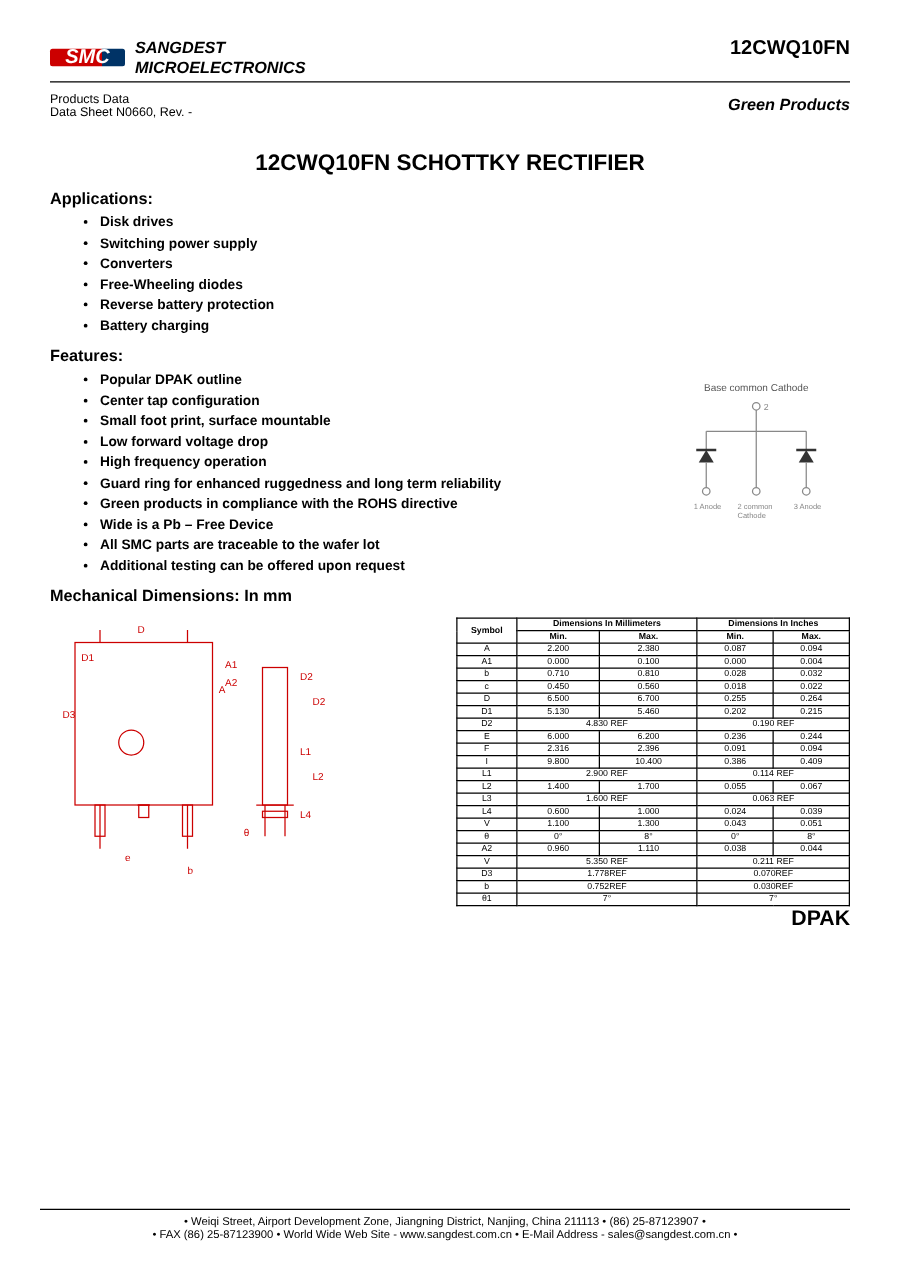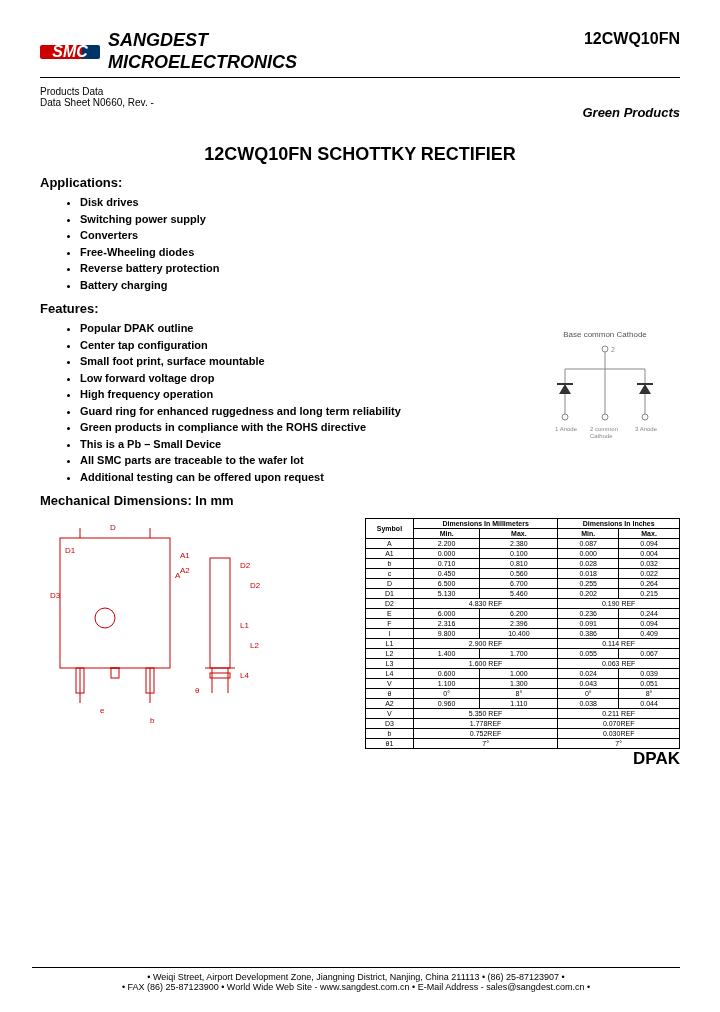--- a/index.html
+++ b/index.html
@@ -15,23 +15,23 @@
   }
   .header { display: flex; align-items: flex-start; justify-content: space-between; }
   .header-left { display: flex; align-items: center; gap: 8px; }
   .logo {
     width: 60px; height: 14px;
     background: linear-gradient(to right, #c00 0%, #c00 70%, #003366 70%);
     color: #fff; font-weight: bold; font-size: 16px;
     display: flex; align-items: center; justify-content: center;
     font-style: italic; border-radius: 2px;
   }
-  .company { font-weight: bold; font-style: italic; font-size: 18px; line-height: 1.2; }
+  .company { font-weight: bold; font-style: italic; font-size: 13px; line-height: 1.2; }
   .part-head { font-weight: bold; font-size: 16px; }
-  .green-prod { font-weight: bold; font-style: italic; font-size: 13px; text-align: right; margin-top: 23px; }
+  .green-prod { font-weight: bold; font-style: italic; font-size: 13px; text-align: right; margin-top: 6px; }
   hr.sep { border: none; border-top: 1px solid #000; margin: 4px 0; }
   .tech { font-size: 10px; margin-top: 4px; }
   .title { text-align: center; font-weight: bold; font-size: 18px; margin: 24px 0 10px; }
   .section-h { font-weight: bold; font-size: 13px; margin: 8px 0 4px; }
   ul.bullets { list-style: disc; padding-left: 40px; font-weight: bold; font-size: 11px; line-height: 1.5; }
   .features-row { display: flex; align-items: flex-start; gap: 20px; }
   .features-row ul { flex: 1; }
   .circuit { width: 150px; text-align: center; font-size: 8px; color: #555; padding-top: 10px; }
   .circuit svg { width: 140px; }
   .mech-row { display: flex; gap: 10px; margin-top: 10px; }
@@ -84,21 +84,21 @@
 <div class="section-h">Features:</div>
 <div class="features-row">
   <ul class="bullets" id="feat-list">
       <li>Popular DPAK outline</li>
       <li>Center tap configuration</li>
       <li>Small foot print, surface mountable</li>
       <li>Low forward voltage drop</li>
       <li>High frequency operation</li>
       <li>Guard ring for enhanced ruggedness and long term reliability</li>
       <li>Green products in compliance with the ROHS directive</li>
-      <li>This is a Pb – Small Device</li>
+      <li>Wide is a Pb – Free Device</li>
       <li>All SMC parts are traceable to the wafer lot</li>
       <li>Additional testing can be offered upon request</li>
     </ul>
   <div class="circuit">
     <div>Base common Cathode</div>
     <svg viewBox="0 0 140 100">
       <circle cx="70" cy="10" r="3" fill="none" stroke="#888"></circle>
       <text x="76" y="13" font-size="7" fill="#888">2</text>
       <line x1="70" y1="13" x2="70" y2="30" stroke="#888"></line>
       <line x1="30" y1="30" x2="110" y2="30" stroke="#888"></line>

